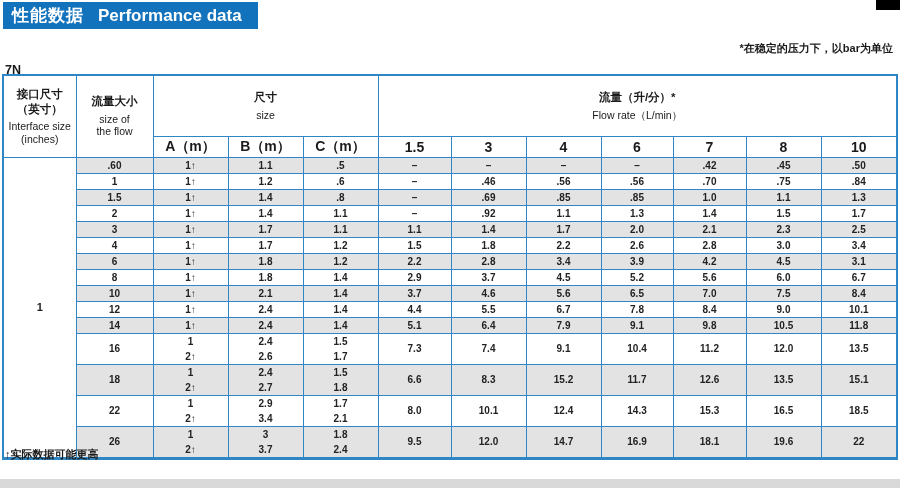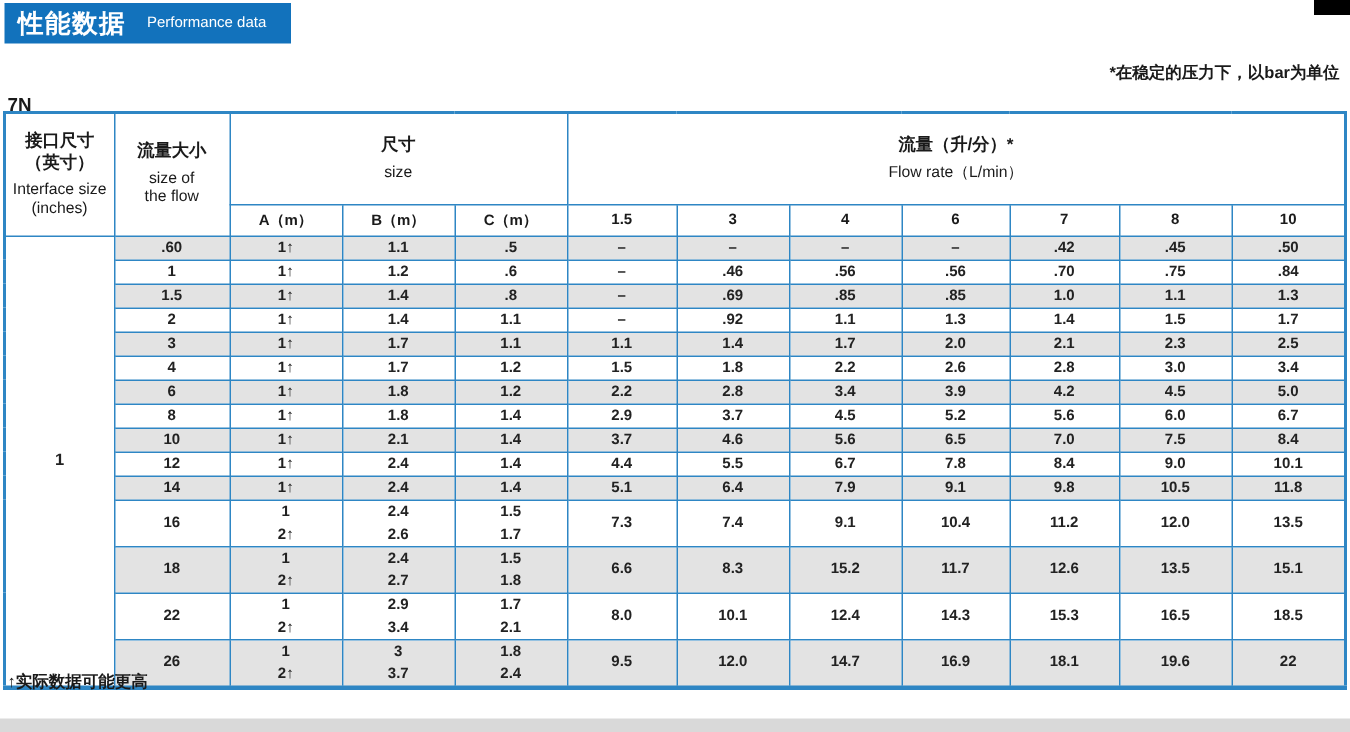--- a/index.html
+++ b/index.html
@@ -7,40 +7,40 @@
   body { position: relative; font-family: "Liberation Sans", "DejaVu Sans", sans-serif; color: #1a1a1a; }
 
   .titlebar {
     position: absolute; left: 3px; top: 2px; height: 27px;
     background: #1272bc; color: #ffffff;
     display: flex; align-items: center; gap: 14px;
     padding: 0 16px 0 9px;
     justify-content: flex-end;
   }
   .title-zh { font-size: 17px; font-weight: bold; letter-spacing: 1px; }
-  .title-en { font-size: 10px; font-weight: normal; }
+  .title-en { font-size: 17px; font-weight: bold; }
 
   .corner-mark { position: absolute; top: 0; right: 0; width: 24px; height: 10px; background: #000; }
 
   .model { position: absolute; left: 5px; top: 39px; font-size: 12.5px; font-weight: bold; margin-top: 24px; }
   .pressure-note { position: absolute; right: 7px; top: 41px; font-size: 11px; font-weight: bold; }
 
   table.perf {
     position: absolute; left: 2px; top: 74px; width: 895px;
     border-collapse: collapse; table-layout: fixed;
     border: 2px solid #2e86c4; border-bottom: 3px solid #2e86c4;
   }
   .perf th, .perf td {
     border: 1px solid #2e86c4;
     text-align: center; vertical-align: middle;
     padding: 0; overflow: hidden;
   }
   .perf thead th { background: #ffffff; }
   .grp-row th { height: 61px; }
-  .sub-row th { height: 21px; font-size: 10px; font-weight: bold; }
+  .sub-row th { height: 21px; font-size: 14px; font-weight: bold; }
   .zh { font-size: 11.5px; font-weight: bold; white-space: pre-line; line-height: 1.25; }
   .en { font-size: 10.5px; font-weight: normal; white-space: pre-line; line-height: 1.2; margin-top: 4px; }
   .perf tbody td {
     height: 15px; line-height: 15px;
     font-size: 10px; font-weight: bold; color: #222;
     white-space: pre-line;
   }
   .perf tbody tr:nth-child(odd) td { background: #e3e3e3; }
   .perf tbody tr:nth-child(even) td { background: #ffffff; }
   .perf tbody td.iface { background: #ffffff !important; font-size: 11px; }
@@ -195,21 +195,21 @@
         <td>6</td>
         <td>1↑</td>
         <td>1.8</td>
         <td>1.2</td>
         <td>2.2</td>
         <td>2.8</td>
         <td>3.4</td>
         <td>3.9</td>
         <td>4.2</td>
         <td>4.5</td>
-        <td>5.0</td>
+        <td>3.1</td>
       </tr>
       <tr>
         <td>8</td>
         <td>1↑</td>
         <td>1.8</td>
         <td>1.4</td>
         <td>2.9</td>
         <td>3.7</td>
         <td>4.5</td>
         <td>5.2</td>

